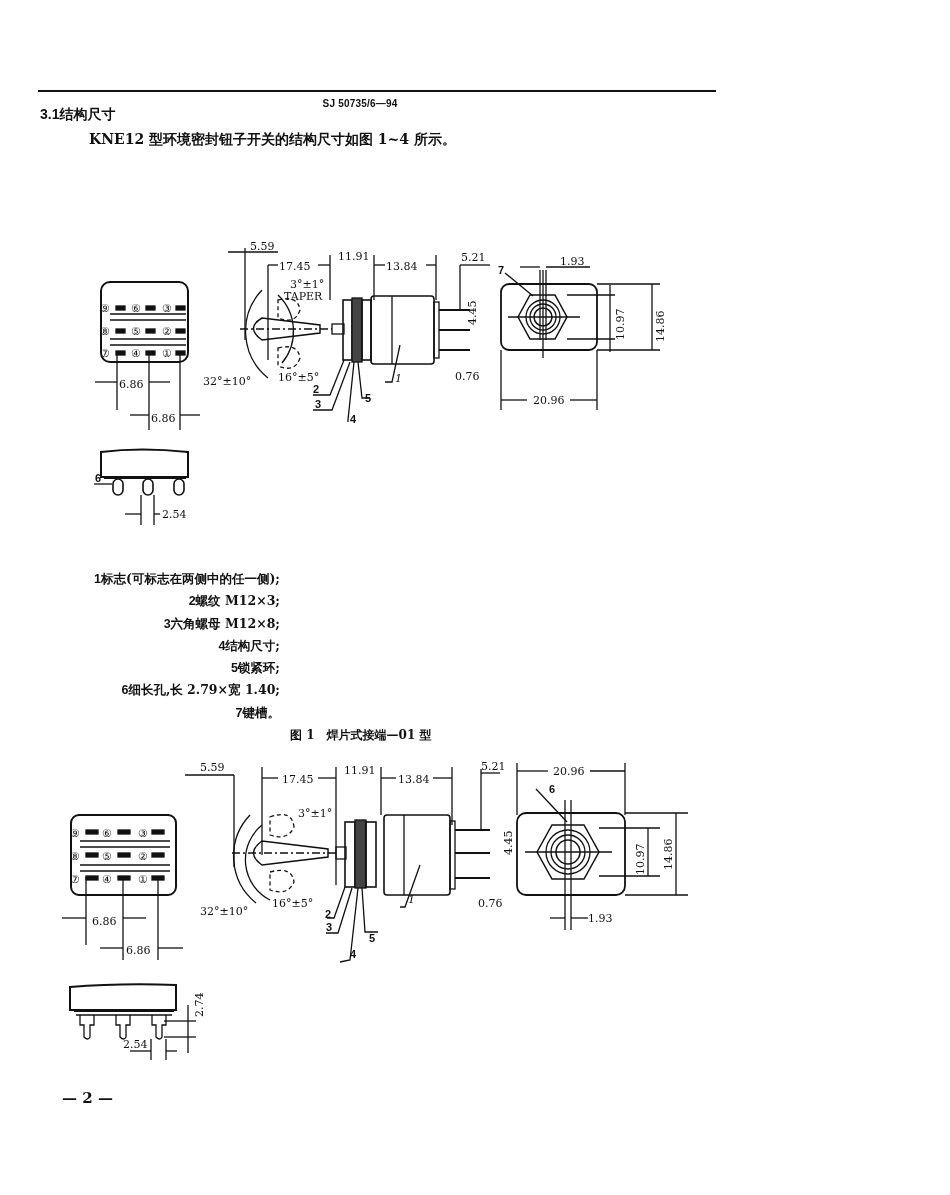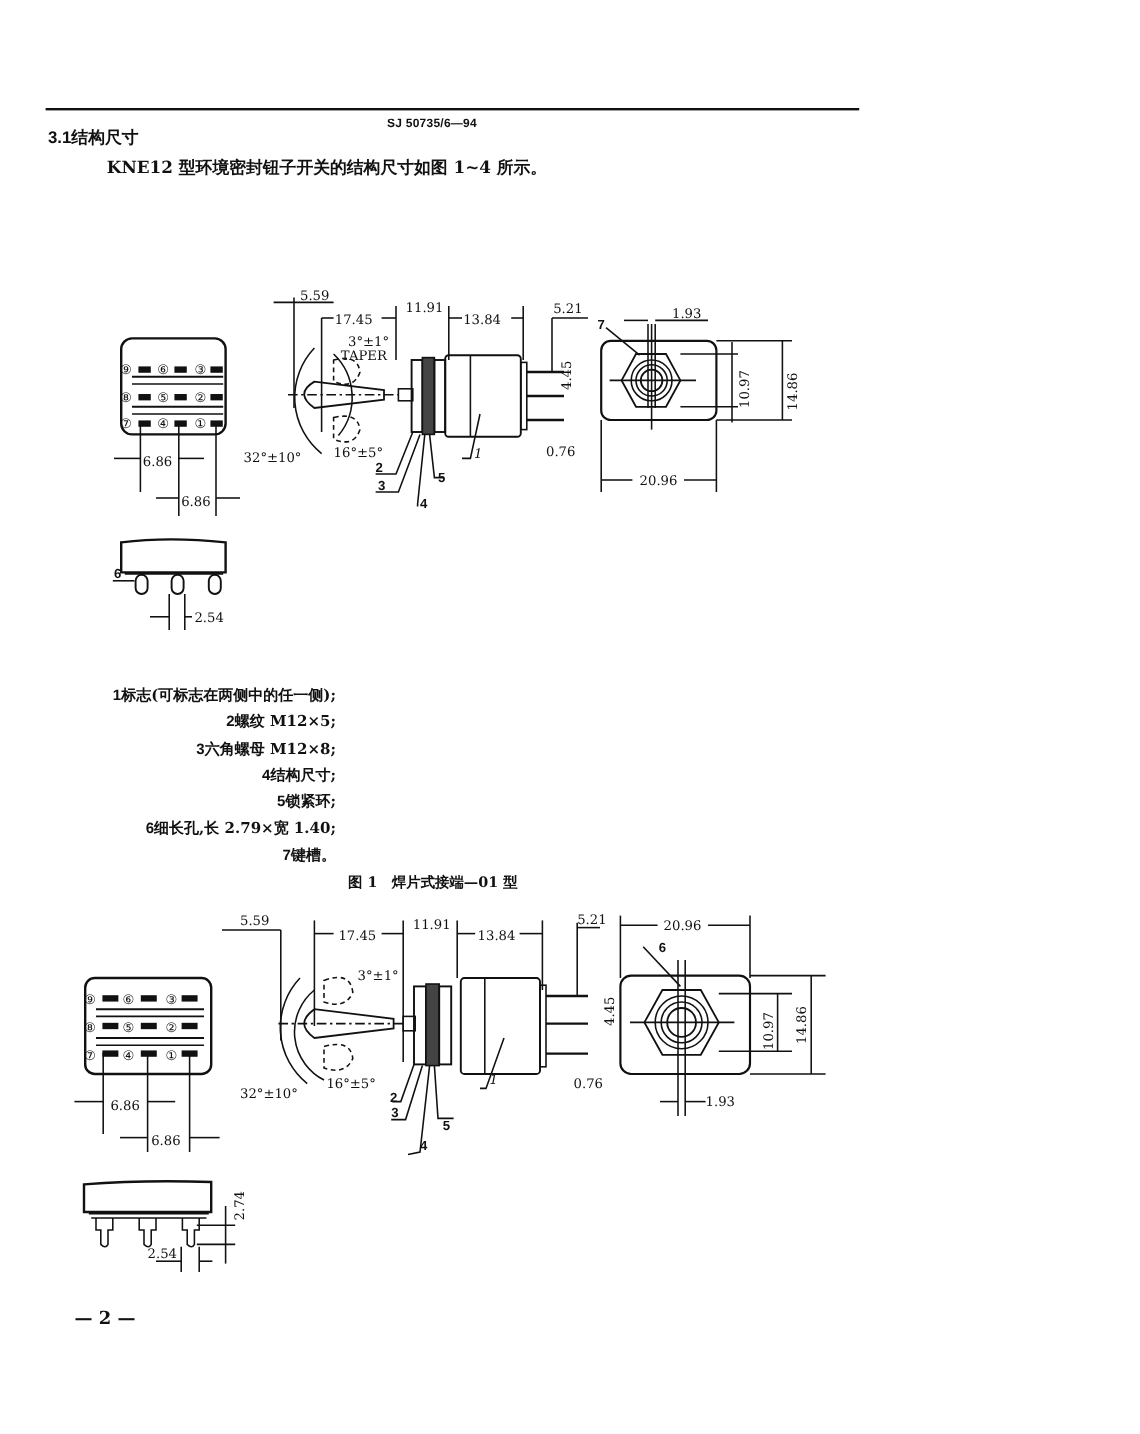--- a/index.html
+++ b/index.html
@@ -164,21 +164,21 @@
     <line x1="141" y1="265" x2="141" y2="295"></line>
       <line x1="154" y1="265" x2="154" y2="295"></line>
     <line x1="125" y1="284" x2="141" y2="284"></line>
       <line x1="154" y1="284" x2="160" y2="284"></line>
     <text class="t" x="162" y="288" stroke="none">2.54</text>
   </g>
 </svg>
 
 <div class="abs notes">
   <div><span class="n">1</span><span>标志(可标志在两侧中的任一侧);</span></div>
-  <div><span class="n">2</span><span>螺纹 M12×5;</span></div>
+  <div><span class="n">2</span><span>螺纹 M12×3;</span></div>
   <div><span class="n">3</span><span>六角螺母 M12×8;</span></div>
   <div><span class="n">4</span><span>结构尺寸;</span></div>
   <div><span class="n">5</span><span>锁紧环;</span></div>
   <div><span class="n">6</span><span>细长孔,长 2.79×宽 1.40;</span></div>
   <div><span class="n">7</span><span>键槽。</span></div>
 </div>
 
 <div class="abs caption">图 1　焊片式接端—01 型</div>
 
 <svg class="abs" style="left:0;top:755px" width="720" height="330" stroke="#111" fill="none" stroke-width="1.3">

